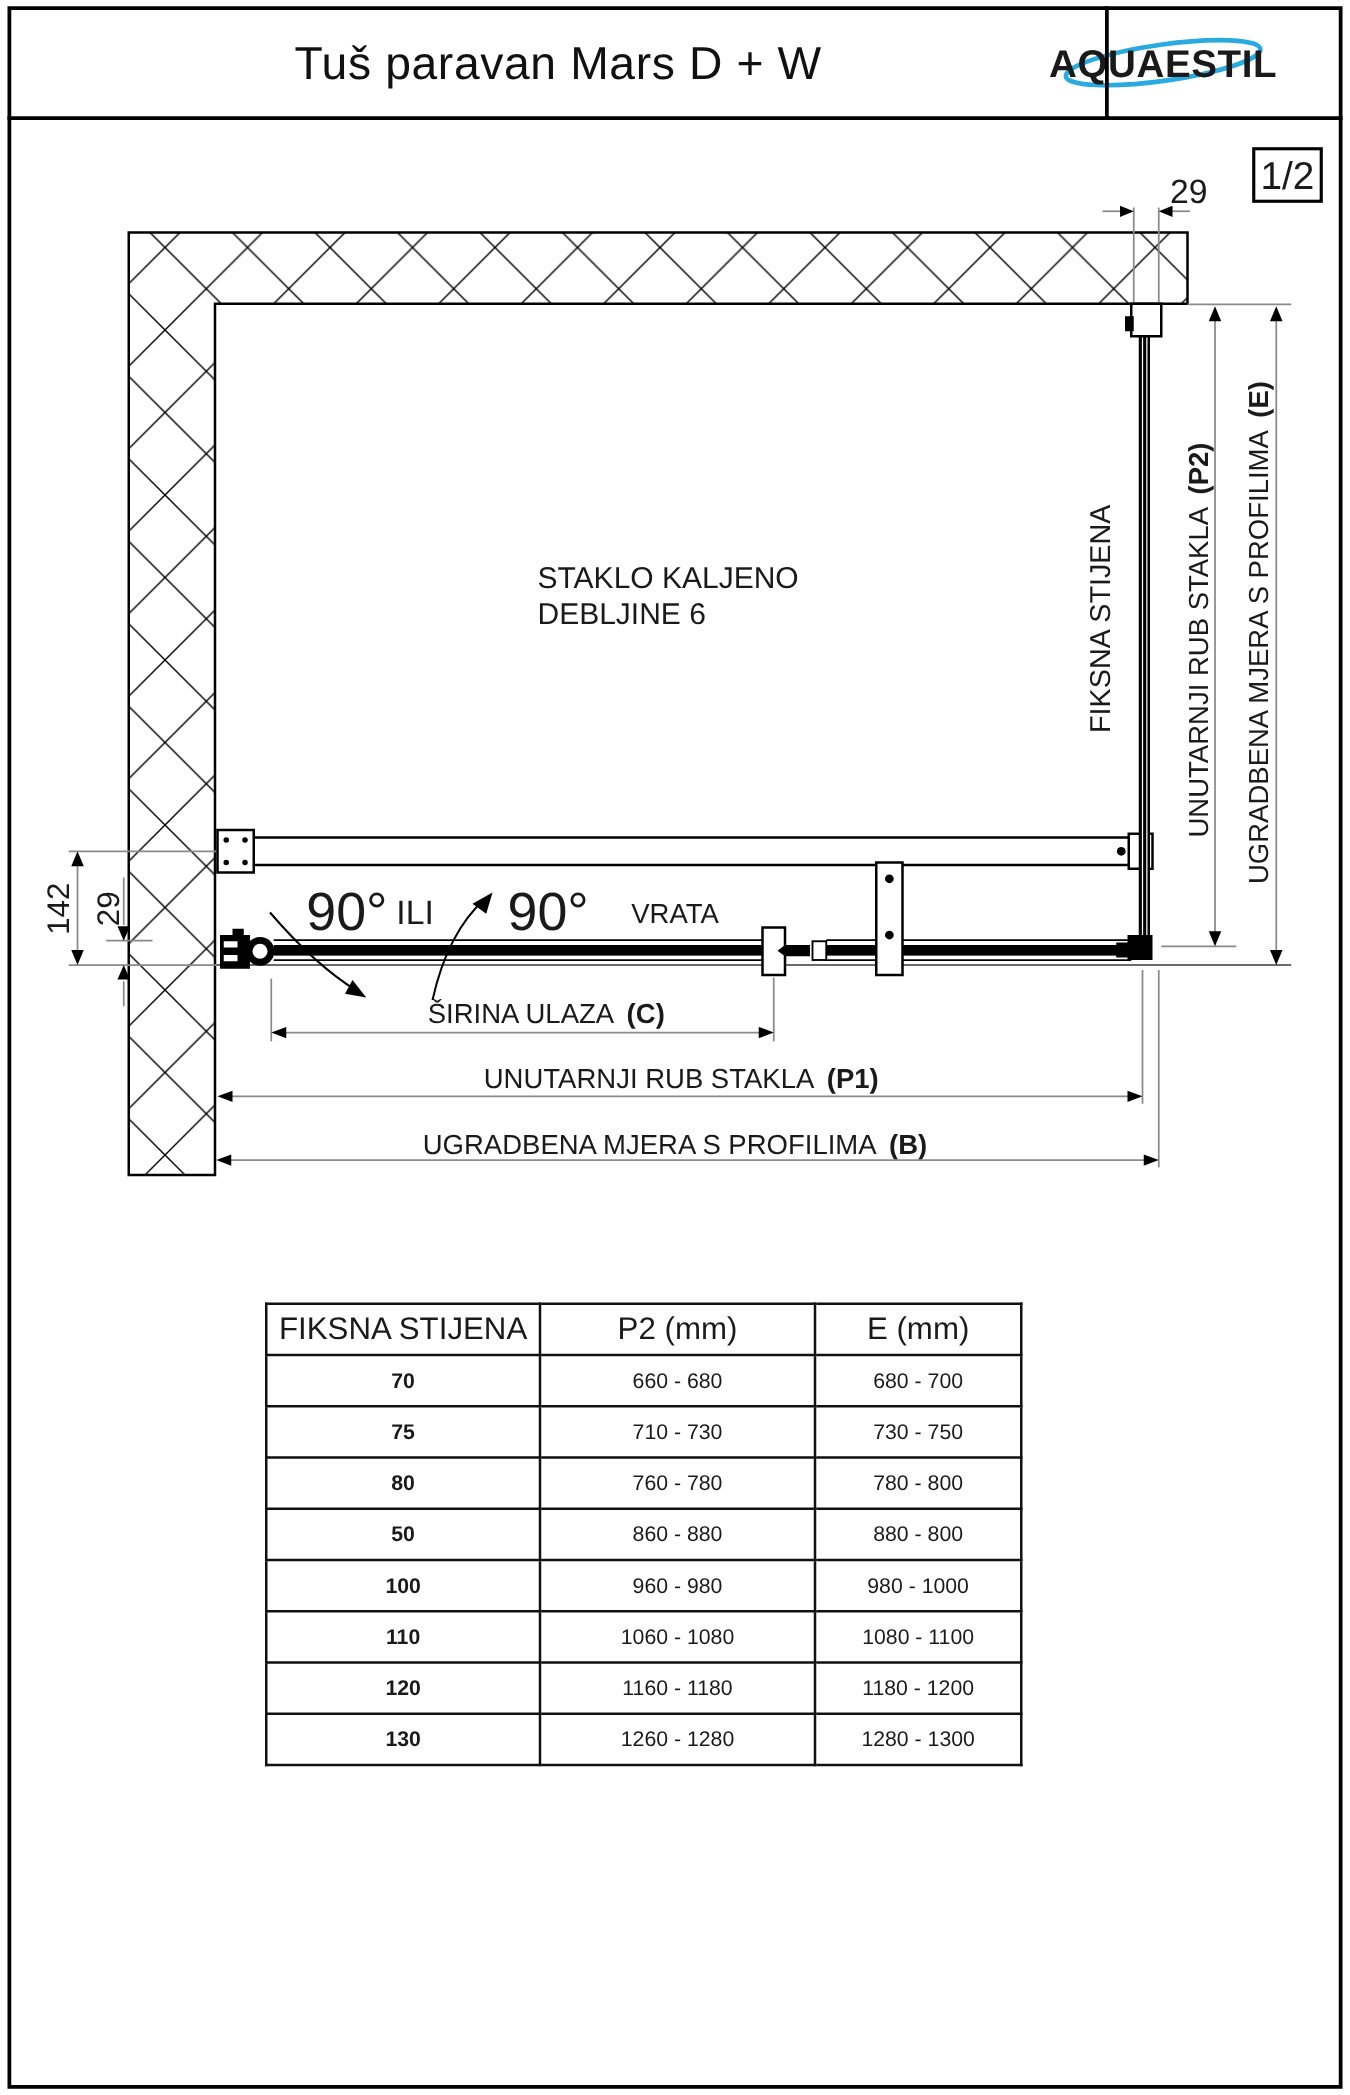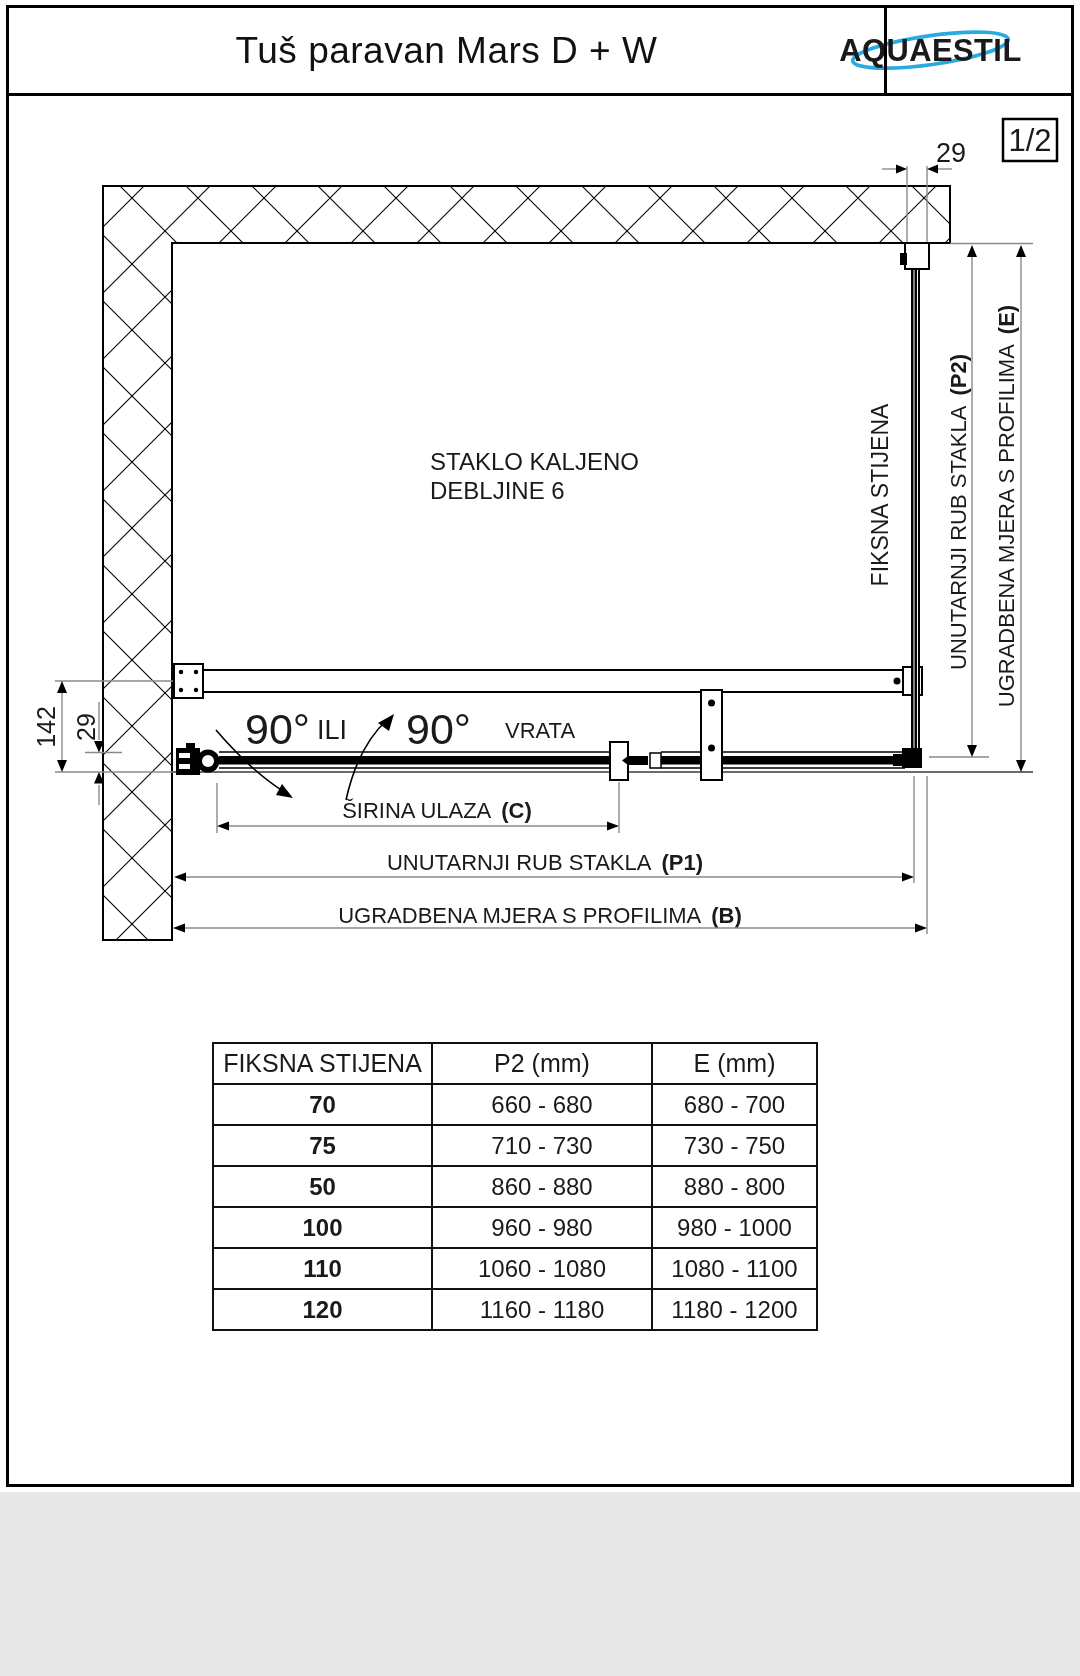--- a/index.html
+++ b/index.html
@@ -1,31 +1,31 @@
 <!DOCTYPE html>
 <html><head>
 <meta charset="utf-8">
 <style>
   html,body{margin:0;padding:0;background:#e8e8e8;}
-  .page{position:relative;width:1080px;height:1492px;background:#ffffff;
+  .page{position:relative;width:1080px;height:1676px;background:#ffffff;
         font-family:"Liberation Sans",sans-serif;color:#1a1a1a;overflow:hidden;}
   .page-border{position:absolute;left:6px;top:5px;right:6px;bottom:5px;
         border:3px solid #000;pointer-events:none;}
   .header-bottom{position:absolute;left:6px;top:93px;width:1068px;height:3px;background:#000;}
   .header-divider{position:absolute;left:884px;top:5px;width:3px;height:91px;background:#000;}
   .title{position:absolute;left:9px;top:30px;width:875px;text-align:center;
         font-size:37px;letter-spacing:0.5px;color:#111;}
   .logo-box{position:absolute;left:837px;top:14px;width:187px;height:76px;
         display:flex;align-items:center;justify-content:center;}
   svg.draw{position:absolute;left:0;top:0;}
   svg text{font-family:"Liberation Sans",sans-serif;fill:#1a1a1a;}
   .spec-table{position:absolute;left:212px;top:1042px;width:604px;
         border-collapse:collapse;table-layout:fixed;}
   .spec-table th,.spec-table td{border:2px solid #111;text-align:center;
-        vertical-align:middle;height:39px;font-size:24px;padding:0;}
+        vertical-align:middle;height:39px;font-size:17px;padding:0;}
   .spec-table th{font-weight:normal;font-size:25px;}
   .spec-table td.size{font-weight:bold;}
 </style>
 </head>
 <body>
 
 <div class="page">
 
   <div class="title">Tuš paravan Mars D + W</div>
   <div class="logo-box">
@@ -202,36 +202,46 @@
         <td class="size">70</td>
         <td>660 - 680</td>
         <td>680 - 700</td>
       </tr>
       <tr>
         <td class="size">75</td>
         <td>710 - 730</td>
         <td>730 - 750</td>
       </tr>
       <tr>
+        <td class="size">80</td>
+        <td>760 - 780</td>
+        <td>780 - 800</td>
+      </tr>
+      <tr>
         <td class="size">50</td>
         <td>860 - 880</td>
         <td>880 - 800</td>
       </tr>
       <tr>
         <td class="size">100</td>
         <td>960 - 980</td>
         <td>980 - 1000</td>
       </tr>
       <tr>
         <td class="size">110</td>
         <td>1060 - 1080</td>
         <td>1080 - 1100</td>
       </tr>
       <tr>
         <td class="size">120</td>
         <td>1160 - 1180</td>
         <td>1180 - 1200</td>
       </tr>
+      <tr>
+        <td class="size">130</td>
+        <td>1260 - 1280</td>
+        <td>1280 - 1300</td>
+      </tr>
     </tbody>
   </table>
 
   <div class="page-border"></div>
 </div>
 
 </body></html>

